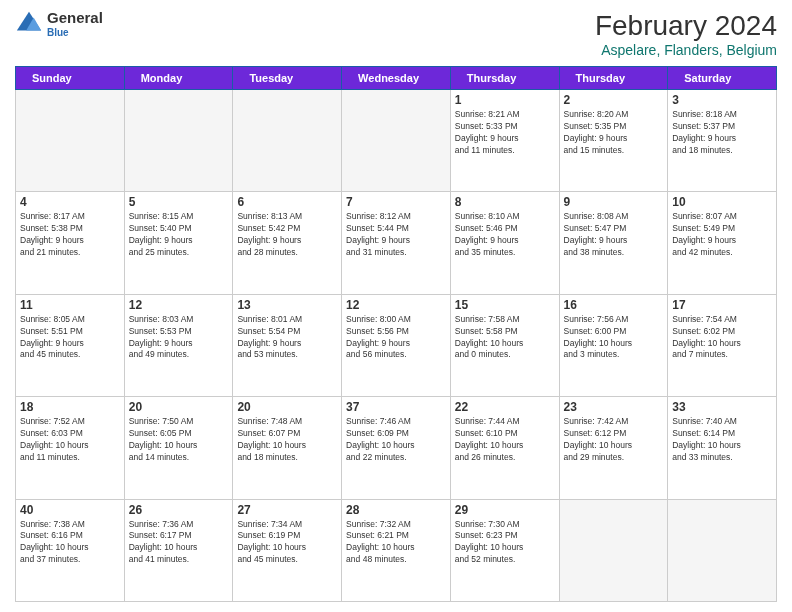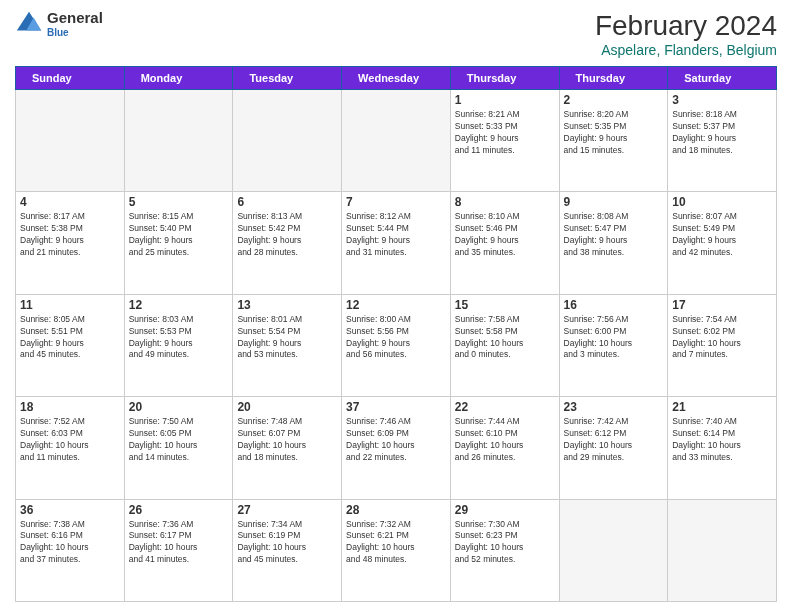--- a/index.html
+++ b/index.html
@@ -234,27 +234,27 @@
           </td>
           <td>
             <span class="day-num">22</span>
             <div class="day-info">Sunrise: 7:44 AM<br>Sunset: 6:10 PM<br>Daylight: 10 hours<br>and 26 minutes.</div>
           </td>
           <td>
             <span class="day-num">23</span>
             <div class="day-info">Sunrise: 7:42 AM<br>Sunset: 6:12 PM<br>Daylight: 10 hours<br>and 29 minutes.</div>
           </td>
           <td>
-            <span class="day-num">21</span>
+            <span class="day-num">33</span>
             <div class="day-info">Sunrise: 7:40 AM<br>Sunset: 6:14 PM<br>Daylight: 10 hours<br>and 33 minutes.</div>
           </td>
         </tr>
         <tr class="week-row">
           <td>
-            <span class="day-num">36</span>
+            <span class="day-num">40</span>
             <div class="day-info">Sunrise: 7:38 AM<br>Sunset: 6:16 PM<br>Daylight: 10 hours<br>and 37 minutes.</div>
           </td>
           <td>
             <span class="day-num">26</span>
             <div class="day-info">Sunrise: 7:36 AM<br>Sunset: 6:17 PM<br>Daylight: 10 hours<br>and 41 minutes.</div>
           </td>
           <td>
             <span class="day-num">27</span>
             <div class="day-info">Sunrise: 7:34 AM<br>Sunset: 6:19 PM<br>Daylight: 10 hours<br>and 45 minutes.</div>
           </td>

